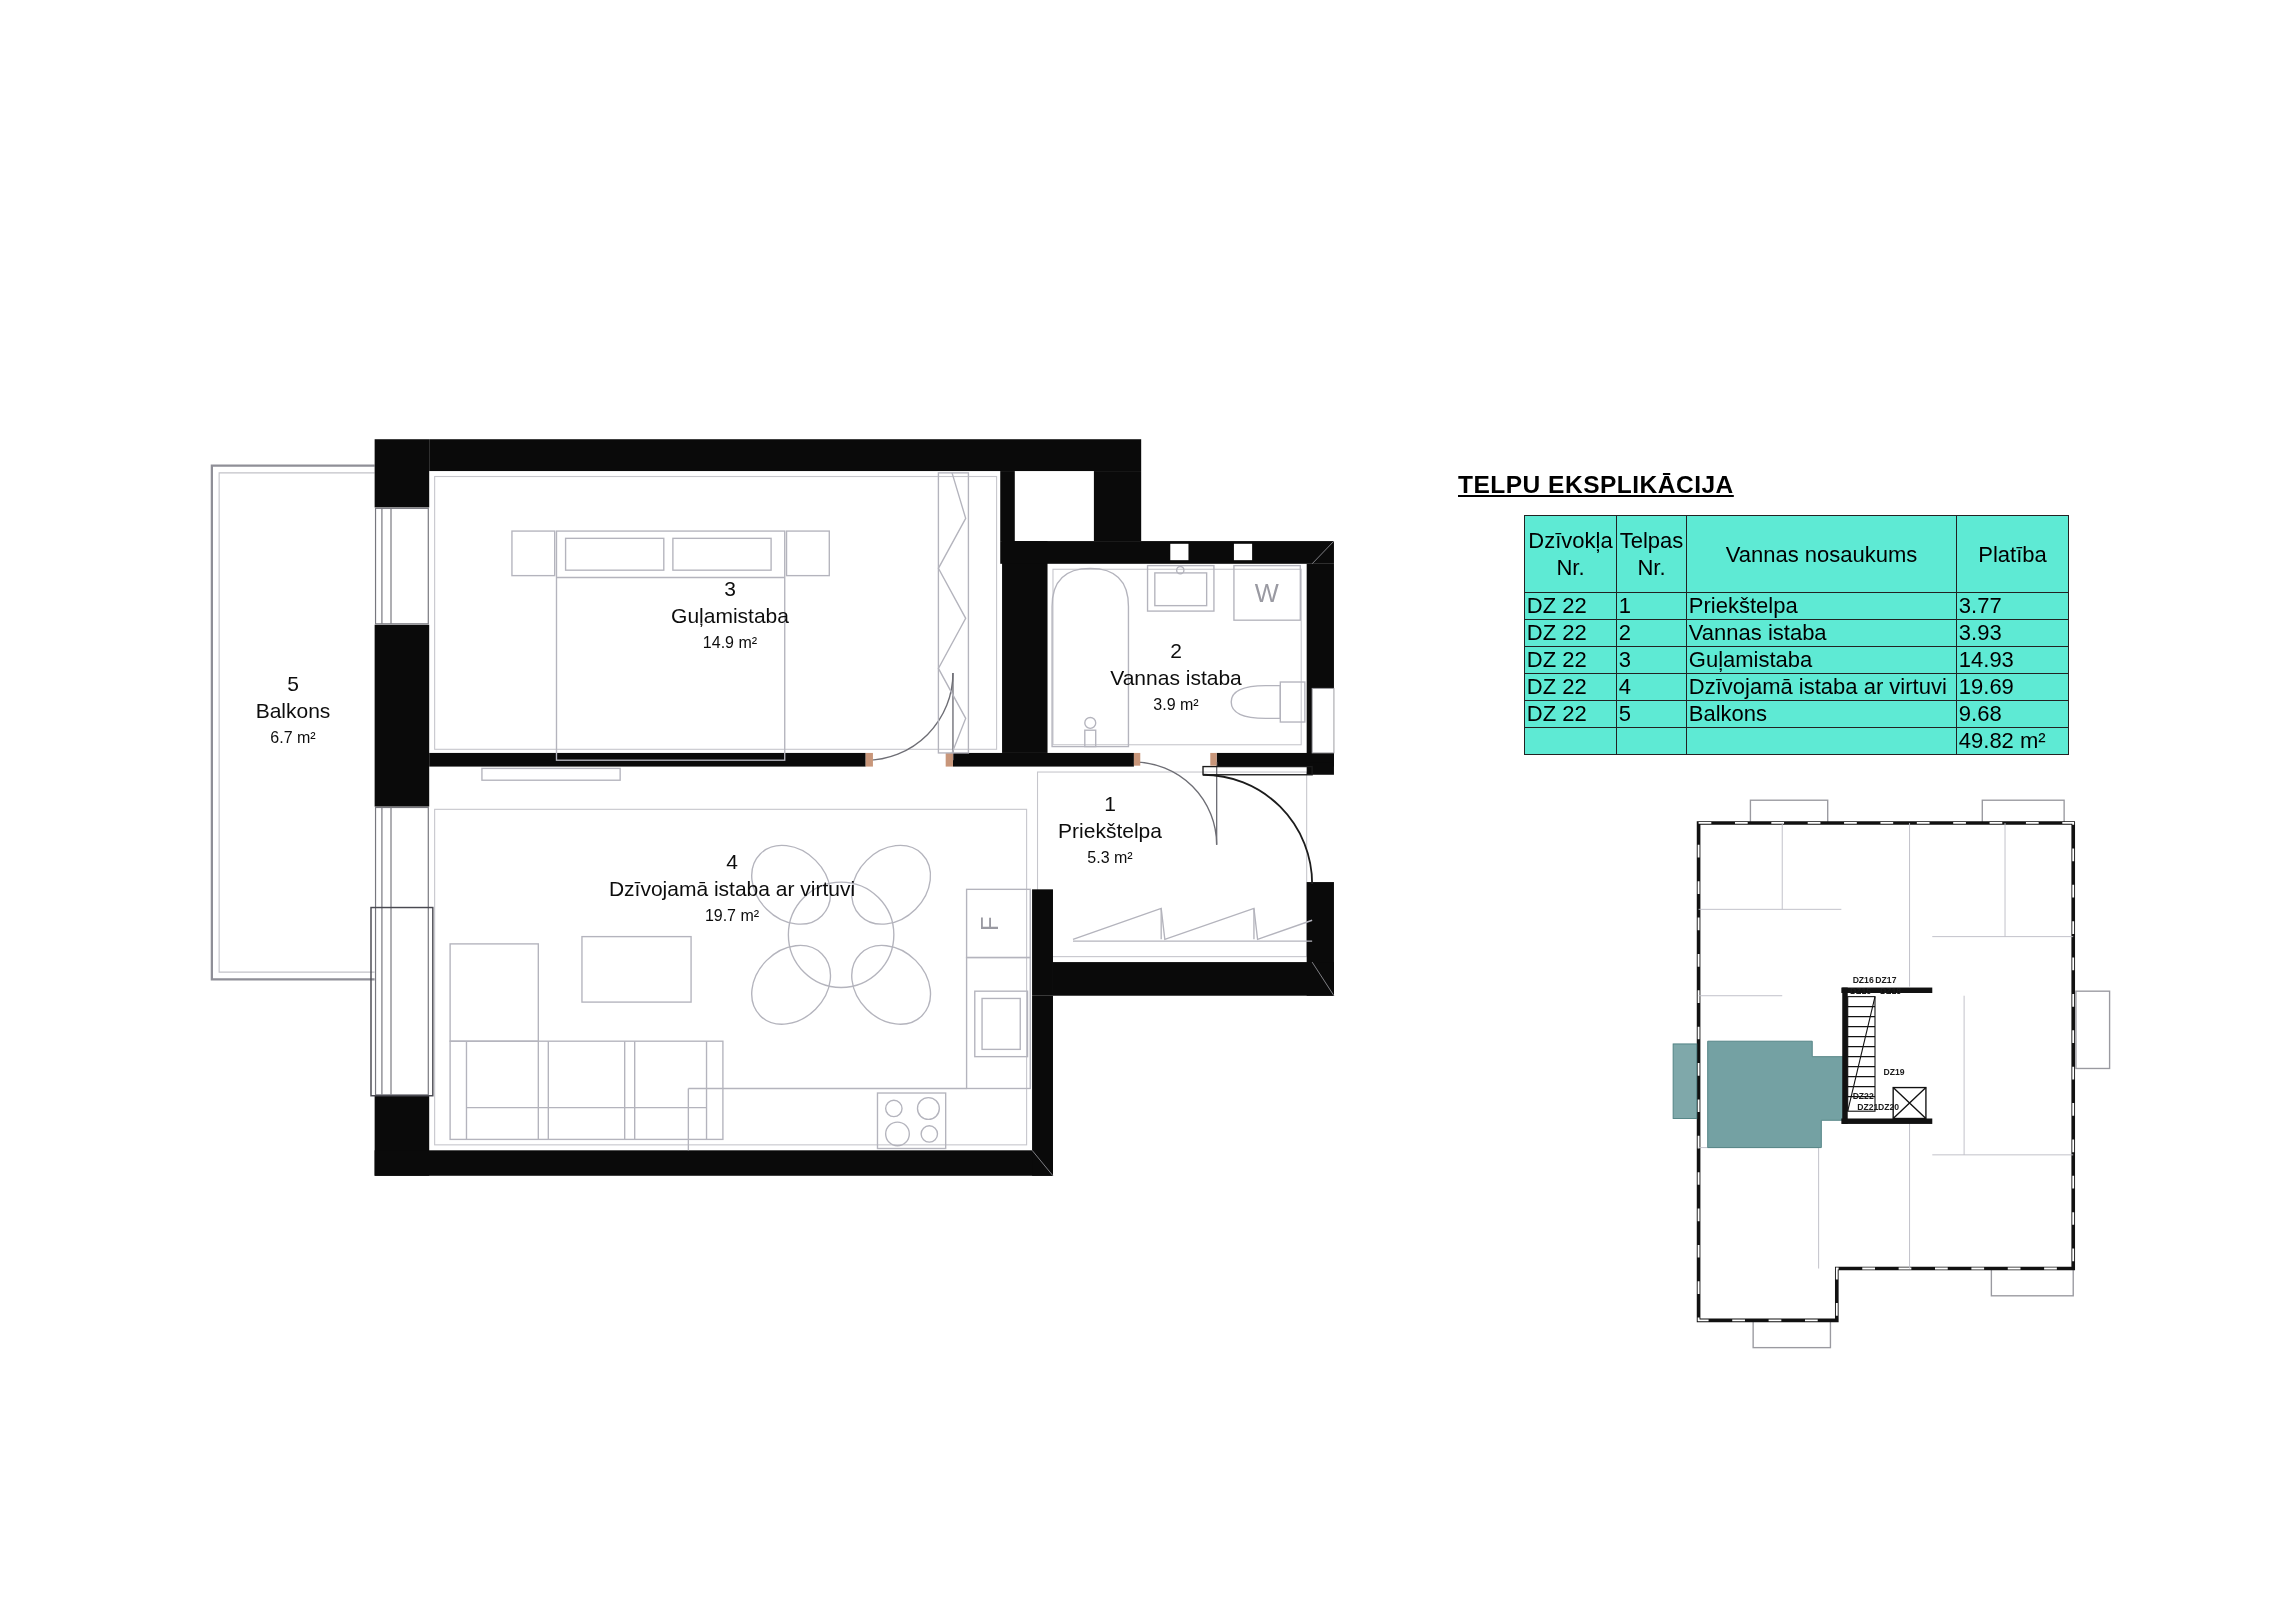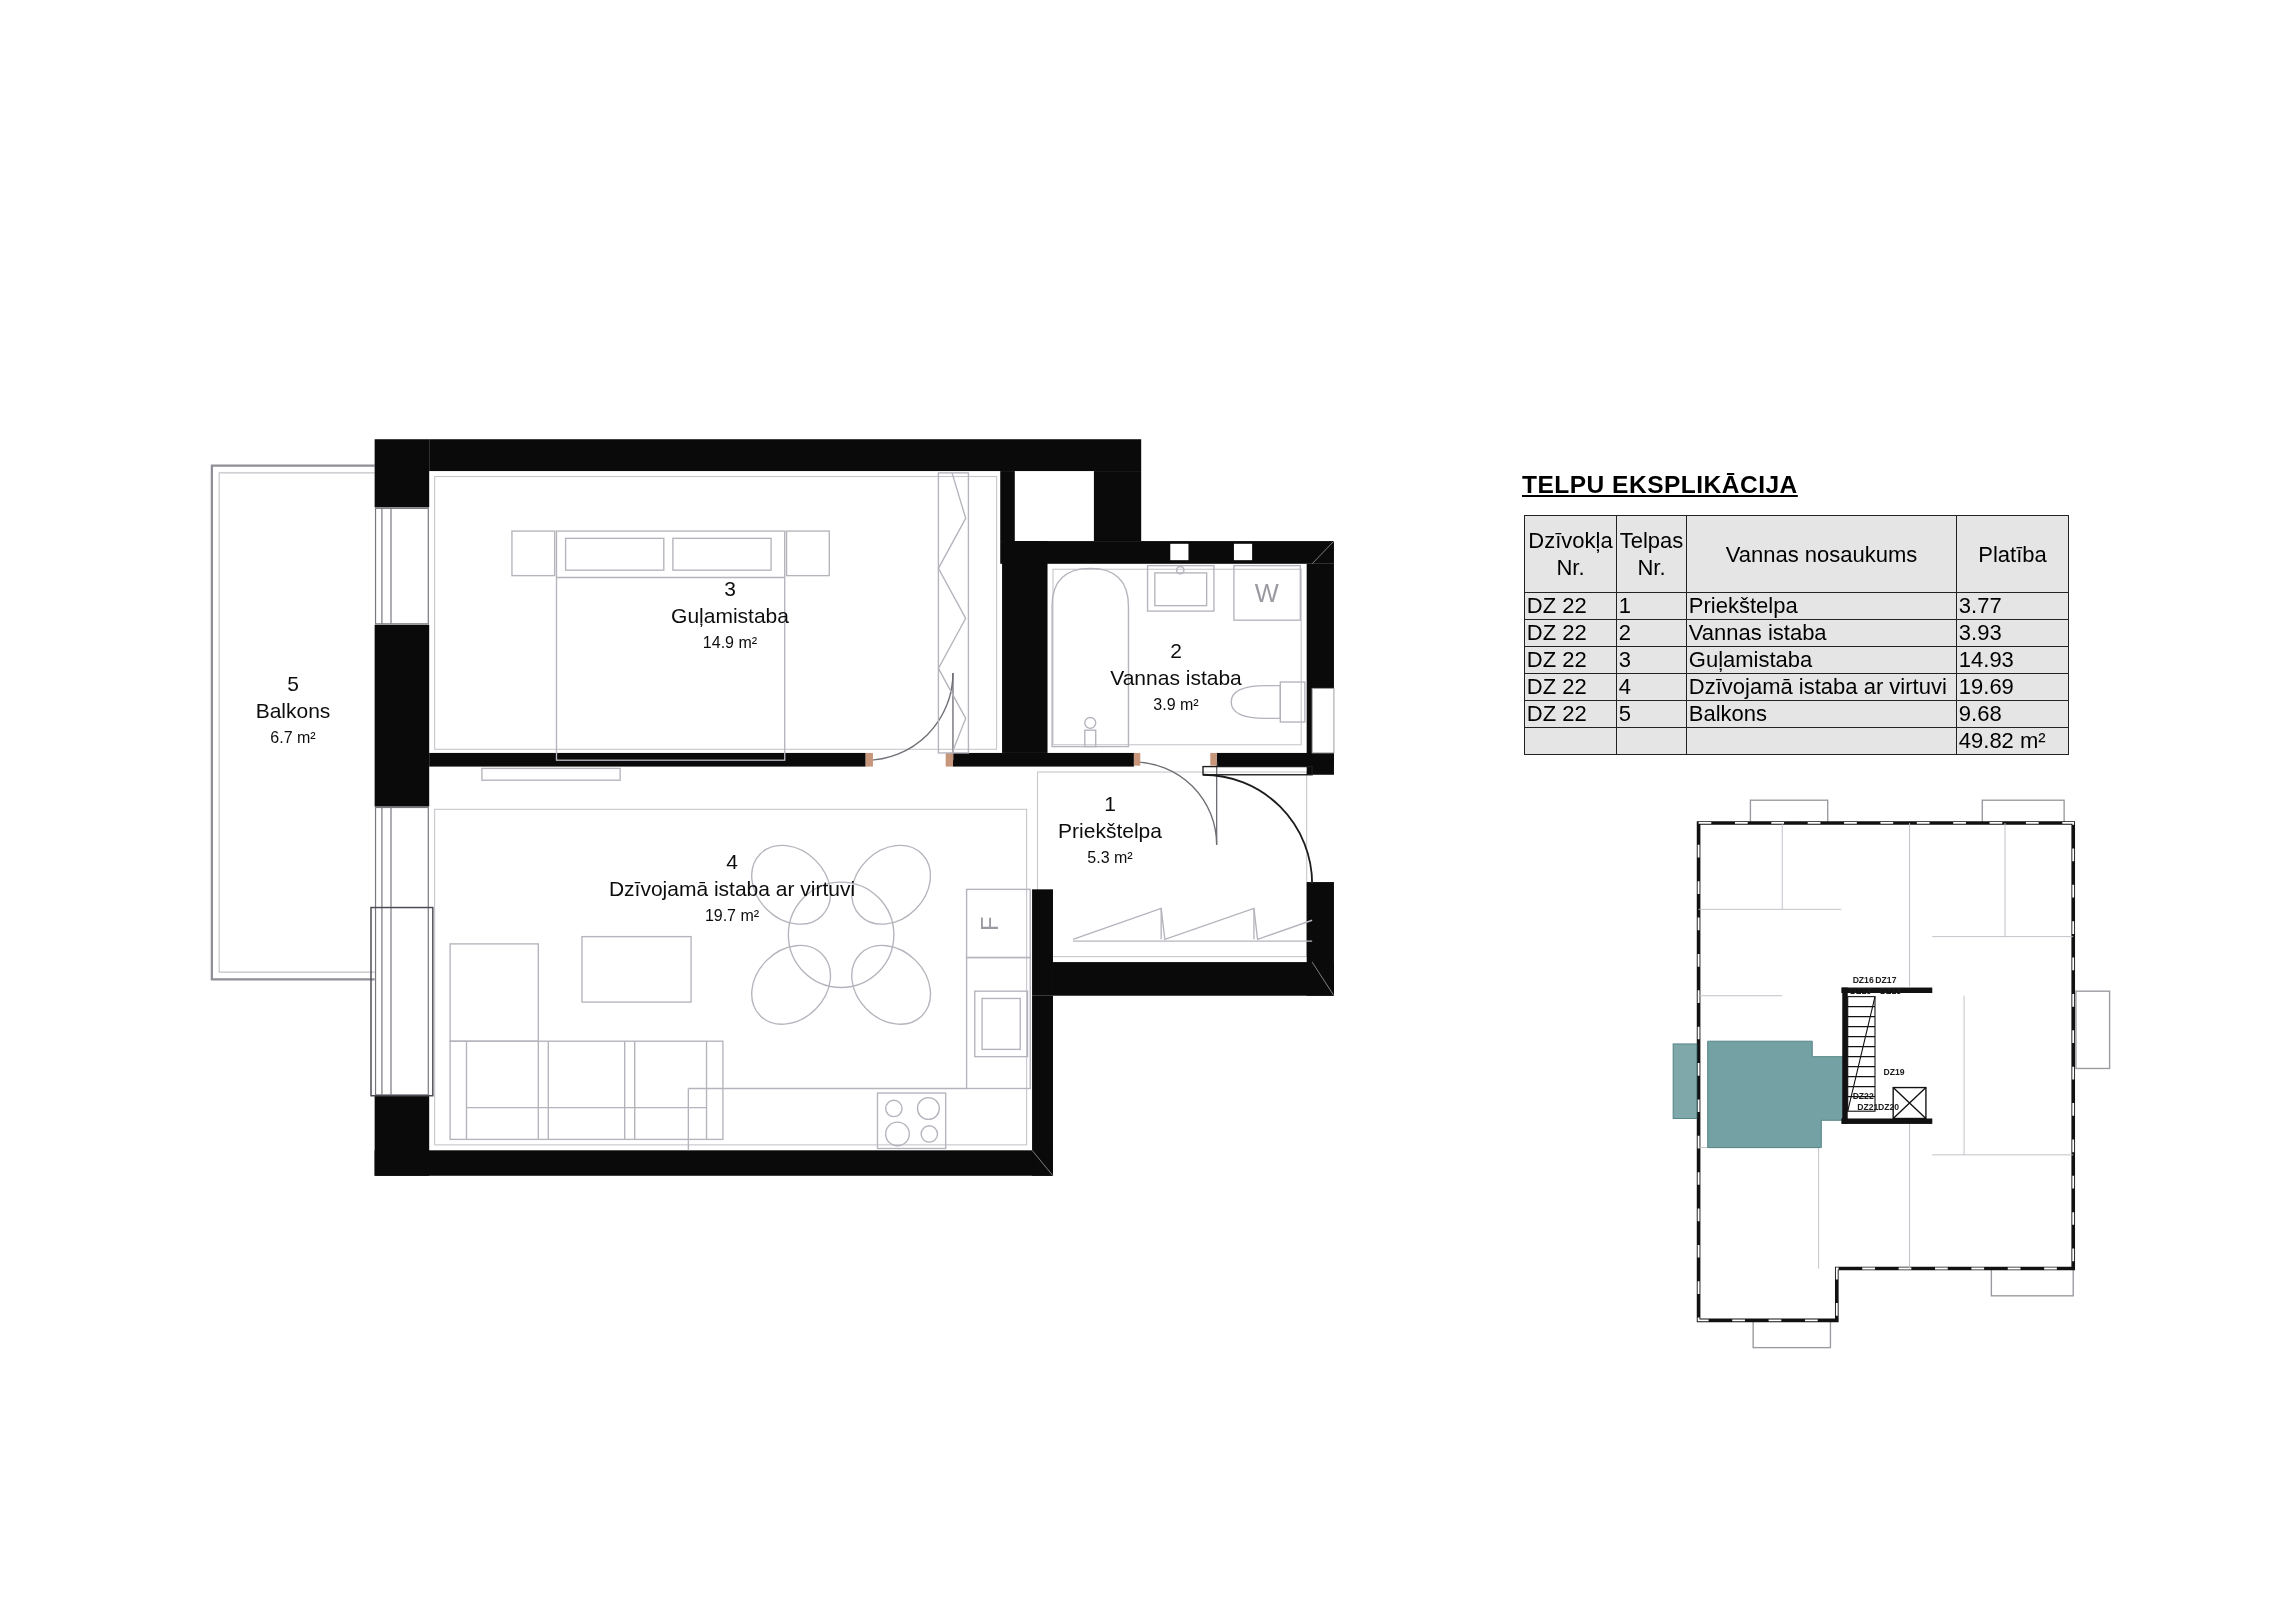--- a/index.html
+++ b/index.html
@@ -3,24 +3,24 @@
 <meta charset="utf-8">
 <style>
   html,body{margin:0;padding:0;background:#fff}
   .page{position:relative;width:2286px;height:1615px;background:#fff;overflow:hidden;
         font-family:"Liberation Sans",sans-serif;color:#000}
   .plan-svg{position:absolute;left:0;top:0}
   .room-label{position:absolute;transform:translateX(-50%);text-align:center;
               font-size:21px;line-height:27px;white-space:nowrap;color:#0d0d0d}
   .room-label .area{font-size:16px}
   .room-label span{display:block}
-  .exp-title{position:absolute;left:1522px;top:471px;font-size:24.5px;font-weight:bold;
+  .exp-title{position:absolute;left:1458px;top:471px;font-size:24.5px;font-weight:bold;
              text-decoration:underline;letter-spacing:0.5px}
   .exp-table{position:absolute;left:1524px;top:515px;border-collapse:collapse;table-layout:fixed;
-             background:#e5e5e5;font-size:22px;border:1.8px solid #111}
+             background:#5eead4;font-size:22px;border:1.8px solid #111}
   .exp-table th,.exp-table td{border:0.9px solid #222;font-weight:normal;overflow:hidden;
              padding:0 1.8px;height:23.6px;vertical-align:middle}
   .exp-table thead th{height:76px;text-align:center;line-height:27px}
   .exp-table thead th span{display:block}
   .exp-table thead th span:empty{display:none}
   .col-apt,.col-no{text-align:left}
   .col-name,.col-area{text-align:left;padding-left:7.3px}
   .total-row td{font-weight:normal}
 </style>
 </head>

